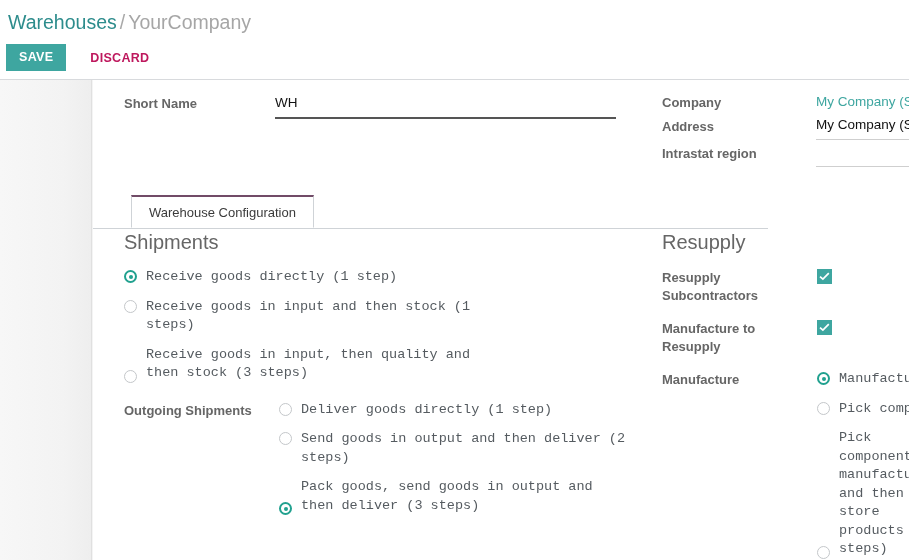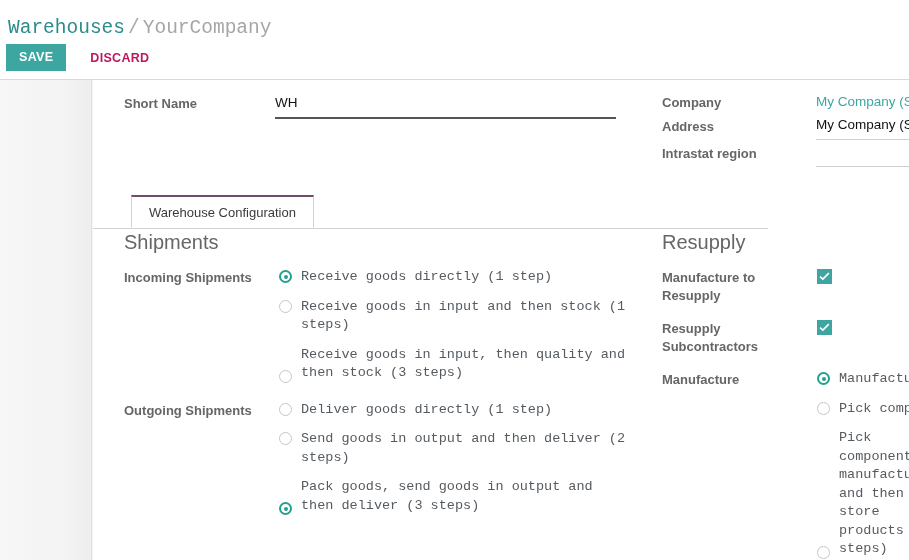--- a/index.html
+++ b/index.html
@@ -22,25 +22,24 @@
     position: absolute;
     left: 0; top: 0;
     width: 909px;
     height: 80px;
     background: #ffffff;
     border-bottom: 1px solid #d8dadd;
     box-sizing: border-box;
   }
   .breadcrumb {
     position: absolute;
-    left: 8px; top: 15px;
+    left: 8px; top: 9px;
     font-size: 19.5px;
     line-height: 26px;
     white-space: nowrap;
-    font-family: Liberation Mono, monospace;
   }
   .bc-root {
     color: #2d8c8c;
   }
   .bc-sep {
     color: #a9a9a9;
     margin: 0 3px;
   }
   .bc-current {
     color: #a6a6a6;
@@ -310,21 +309,20 @@
       </div>
     </div>
 
     <div class="columns">
 
       <div class="col col-left">
 
         <h2 class="section-title">Shipments</h2>
 
         <div class="field-row">
-          <div class="row-label">Incoming Shipments</div>
           <div class="row-control">
 
             <div class="radio-opt">
               <span class="radio-mark checked"></span>
               <span class="radio-text">Receive goods directly (1 step)</span>
             </div>
 
             <div class="radio-opt">
               <span class="radio-mark"></span>
               <span class="radio-text">Receive goods in input and then stock (1 steps)</span>
@@ -358,43 +356,43 @@
             </div>
 
           </div>
         </div>
 
       </div>
 
       <div class="col col-right clip-right">
 
         <h2 class="section-title">Resupply</h2>
+
+        <div class="field-row">
+          <div class="row-label">Resupply Subcontractors</div>
+          <div class="row-control">
+            <span class="checkbox-mark">
+              <svg width="11" height="9" viewBox="0 0 11 9">
+                <path d="M1 4.6 L3.9 7.2 L9.8 1.2" stroke="#ffffff" stroke-width="1.7" fill="none"></path>
+              </svg>
+            </span>
+          </div>
+        </div>
 
         <div class="field-row" style="margin-top:12px;">
           <div class="row-label">Manufacture to Resupply</div>
           <div class="row-control">
             <span class="checkbox-mark">
               <svg width="11" height="9" viewBox="0 0 11 9">
                 <path d="M1 4.6 L3.9 7.2 L9.8 1.2" stroke="#ffffff" stroke-width="1.7" fill="none"></path>
               </svg>
             </span>
           </div>
         </div>
 
-        <div class="field-row">
-          <div class="row-label">Resupply Subcontractors</div>
-          <div class="row-control">
-            <span class="checkbox-mark">
-              <svg width="11" height="9" viewBox="0 0 11 9">
-                <path d="M1 4.6 L3.9 7.2 L9.8 1.2" stroke="#ffffff" stroke-width="1.7" fill="none"></path>
-              </svg>
-            </span>
-          </div>
-        </div>
-
         <div class="field-row" style="margin-top:14px;">
           <div class="row-label">Manufacture</div>
           <div class="row-control">
 
             <div class="radio-opt">
               <span class="radio-mark checked"></span>
               <span class="radio-text">Manufacture (1 step)</span>
             </div>
 
             <div class="radio-opt">

